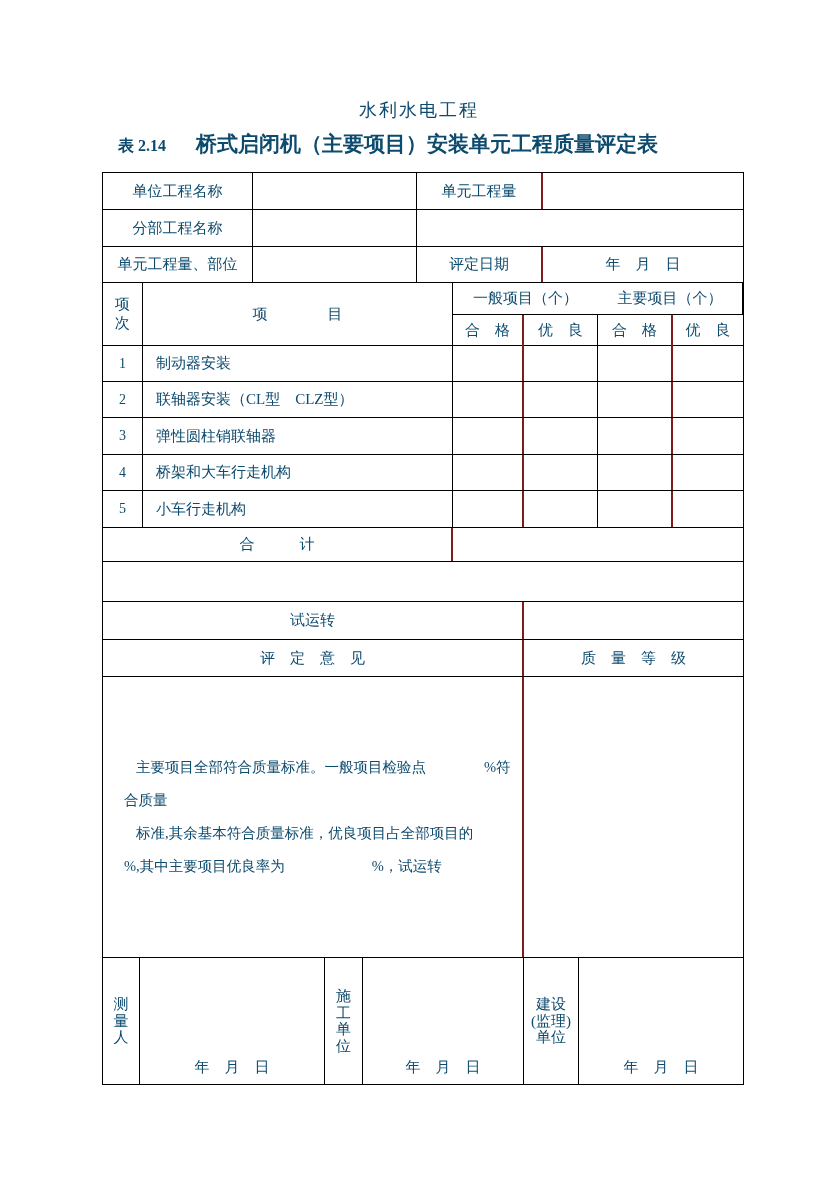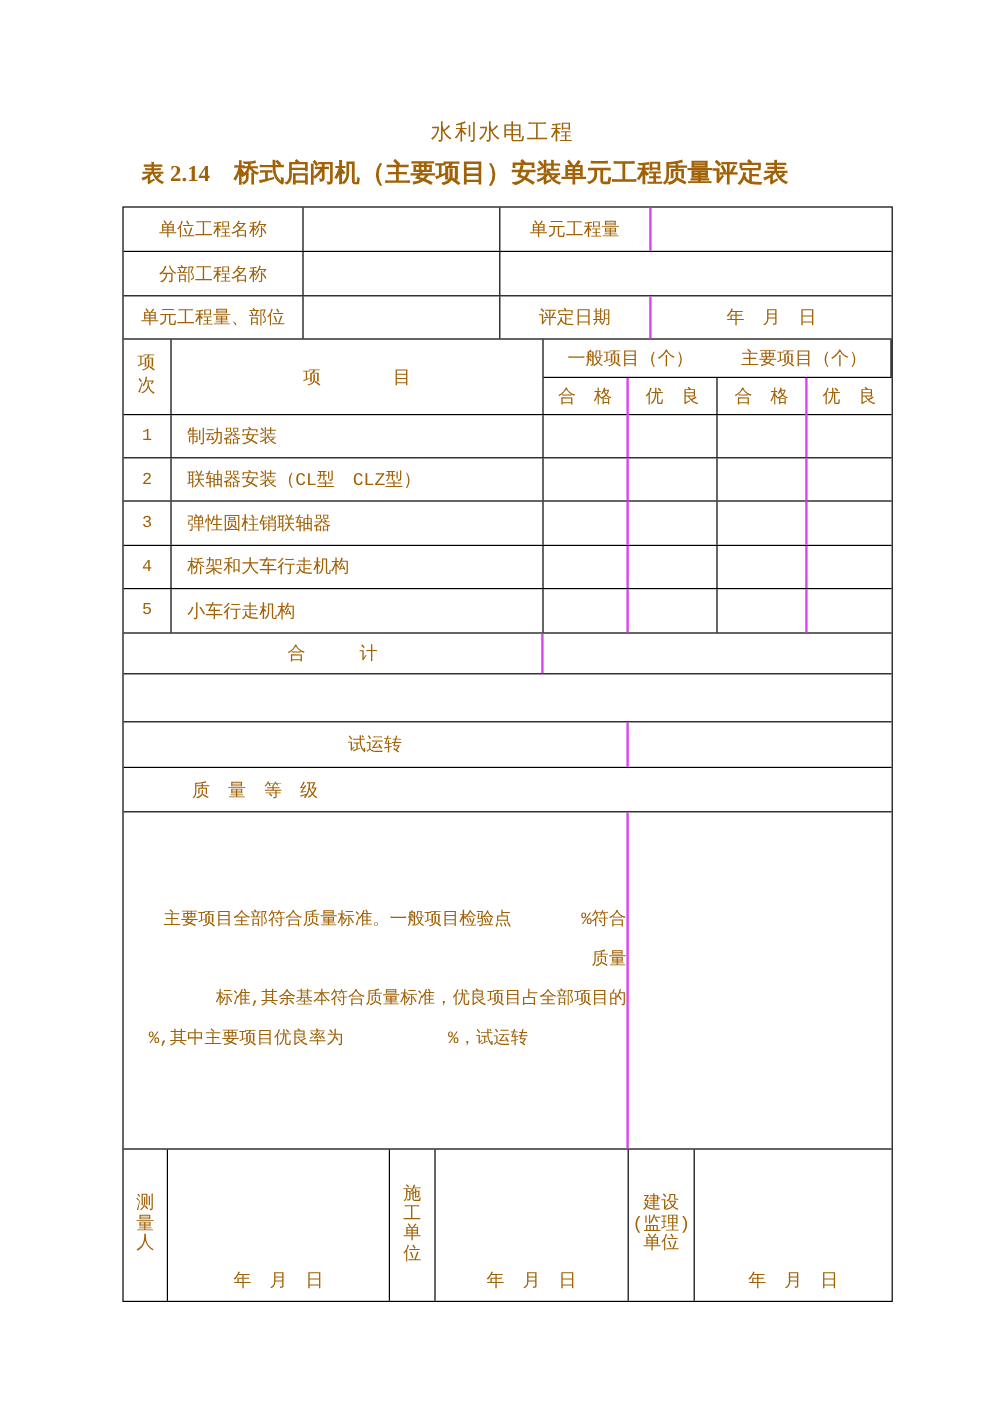--- a/index.html
+++ b/index.html
@@ -1,40 +1,40 @@
 <!DOCTYPE html>
 <html><head>
 <meta charset="utf-8">
 <style>
   html,body{margin:0;padding:0;background:#fff;}
-  .sheet{position:relative;width:838px;height:1186px;background:#fff;color:#a16207;
+  .sheet{position:relative;width:838px;height:1186px;background:#fff;color:#0c4a6e;
          font-family:"Liberation Serif","DejaVu Serif",serif;font-size:15px;overflow:hidden;}
   .t1{position:absolute;top:98px;left:0;width:838px;text-align:center;font-size:18px;letter-spacing:2px;}
   .t2{position:absolute;top:130px;left:118px;font-size:21px;font-weight:bold;white-space:nowrap;}
-  .t2 .no{font-size:19px;margin-right:20px;}
+  .t2 .no{font-size:16px;margin-right:30px;}
   .tbl{position:absolute;left:102px;top:172px;width:642px;height:913px;border:1px solid #000;
        box-sizing:border-box;display:flex;flex-direction:column;}
-  .row{display:flex;flex:none;border-bottom:1px solid #000;box-sizing:border-box;font-family:Liberation Mono, monospace;}
+  .row{display:flex;flex:none;border-bottom:1px solid #000;box-sizing:border-box;}
   .row.last{border-bottom:none;}
   .c{box-sizing:border-box;border-right:1px solid #000;display:flex;align-items:center;
      justify-content:center;text-align:center;overflow:hidden;}
   .c.end{border-right:none;}
-  .c.gr{border-right:2px solid #d946ef;}
+  .c.gr{border-right:2px solid #7f1d1d;}
   .c.left{justify-content:flex-start;text-align:left;padding-left:13px;}
   .stack{width:1.05em;line-height:1.25;word-break:break-all;text-align:left;}
   .hsplit{display:flex;flex-direction:column;box-sizing:border-box;}
   .band{display:flex;box-sizing:border-box;}
   .band1{height:32px;border-bottom:1px solid #000;}
   .band2{height:31px;}
   .vlabel{white-space:pre-line;line-height:1.1;text-align:center;}
   .sig{position:relative;}
   .sigdate{position:absolute;bottom:7px;left:0;width:100%;text-align:center;}
   .remark{width:100%;padding-left:21px;box-sizing:border-box;text-align:left;
           font-size:14.5px;line-height:33px;}
-  .remark .ind{text-indent:12px;text-align:right;}
+  .remark .ind{text-indent:12px;}
   .num{font-size:14px;}
 </style>
 </head>
 <body>
 
 <div class="sheet">
 
   <div class="t1">水利水电工程</div>
   <div class="t2">
     <span class="no">表 2.14</span><span>桥式启闭机（主要项目）安装单元工程质量评定表</span>
@@ -130,20 +130,21 @@
     <div class="row" style="height:40px">
       <div class="c end" style="width:219px"></div>
     </div>
 
     <div class="row" style="height:38px">
       <div class="c gr" style="width:421px">试运转</div>
       <div class="c end" style="width:219px"></div>
     </div>
 
     <div class="row" style="height:37px">
+      <div class="c gr" style="width:421px">评　定　意　见</div>
       <div class="c end" style="width:219px">质　量　等　级</div>
     </div>
 
     <div class="row" style="height:281px">
       <div class="c gr" style="width:421px">
         <div class="remark">
           <div class="ind">主要项目全部符合质量标准。一般项目检验点　　　　%符合质量</div>
           <div class="ind">标准,其余基本符合质量标准，优良项目占全部项目的</div>
           <div>%,其中主要项目优良率为　　　　　　%，试运转</div>
         </div>

